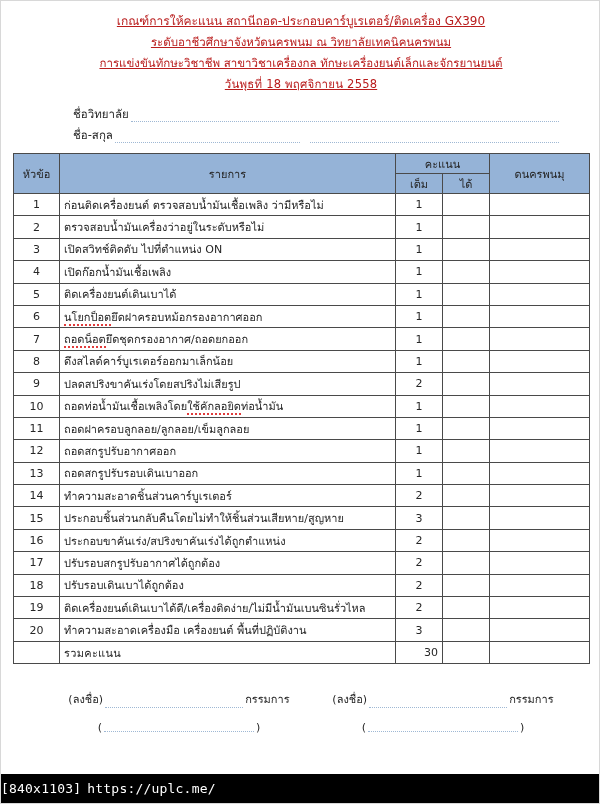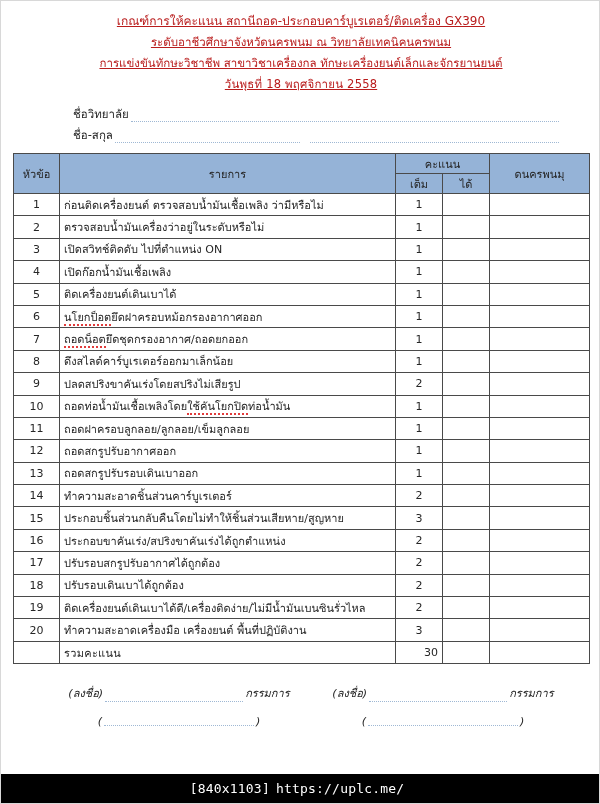--- a/index.html
+++ b/index.html
@@ -108,23 +108,22 @@
   td.total-val { text-align: right; }
 
   .spell {
     border-bottom: 2px dotted #e03b3b;
     padding-bottom: 0px;
   }
 
   
   .sign-wrap {
     display: flex;
-    margin-top: 20px;
+    margin-top: 26px;
     padding: 0 14px 0 34px;
-    font-style: italic;
   }
   .sign-col {
     flex: 1 1 50%;
     text-align: center;
   }
   .sign-row1 {
     display: flex;
     align-items: flex-end;
     font-size: 11px;
     color: #262626;
@@ -147,21 +146,21 @@
   .bottom-bar {
     position: absolute;
     left: 0;
     bottom: 0;
     width: 600px;
     height: 29px;
     background: #000000;
     color: #ffffff;
     display: flex;
     align-items: center;
-    justify-content: center;
+    justify-content: flex-start;
     padding-right: 8px;
     box-sizing: border-box;
   }
   .bar-text {
     font-family: "DejaVu Sans Mono", "Liberation Mono", monospace;
     font-size: 13px;
     letter-spacing: .2px;
     white-space: nowrap;
   }
 </style>
@@ -270,21 +269,21 @@
           </tr>
           <tr>
             <td class="c-no">9</td>
             <td class="c-item">ปลดสปริงขาคันเร่งโดยสปริงไม่เสียรูป</td>
             <td class="c-full">2</td>
             <td class="c-got"></td>
             <td class="c-note"></td>
           </tr>
           <tr>
             <td class="c-no">10</td>
-            <td class="c-item"><span>ถอดท่อน้ำมันเชื้อเพลิงโดย</span><span class="spell">ใช้คันโยกปิด</span><span>ท่อน้ำมัน</span></td>
+            <td class="c-item"><span>ถอดท่อน้ำมันเชื้อเพลิงโดย</span><span class="spell">ใช้คักลอยิด</span><span>ท่อน้ำมัน</span></td>
             <td class="c-full">1</td>
             <td class="c-got"></td>
             <td class="c-note"></td>
           </tr>
           <tr>
             <td class="c-no">11</td>
             <td class="c-item">ถอดฝาครอบลูกลอย/ลูกลอย/เข็มลูกลอย</td>
             <td class="c-full">1</td>
             <td class="c-got"></td>
             <td class="c-note"></td>

